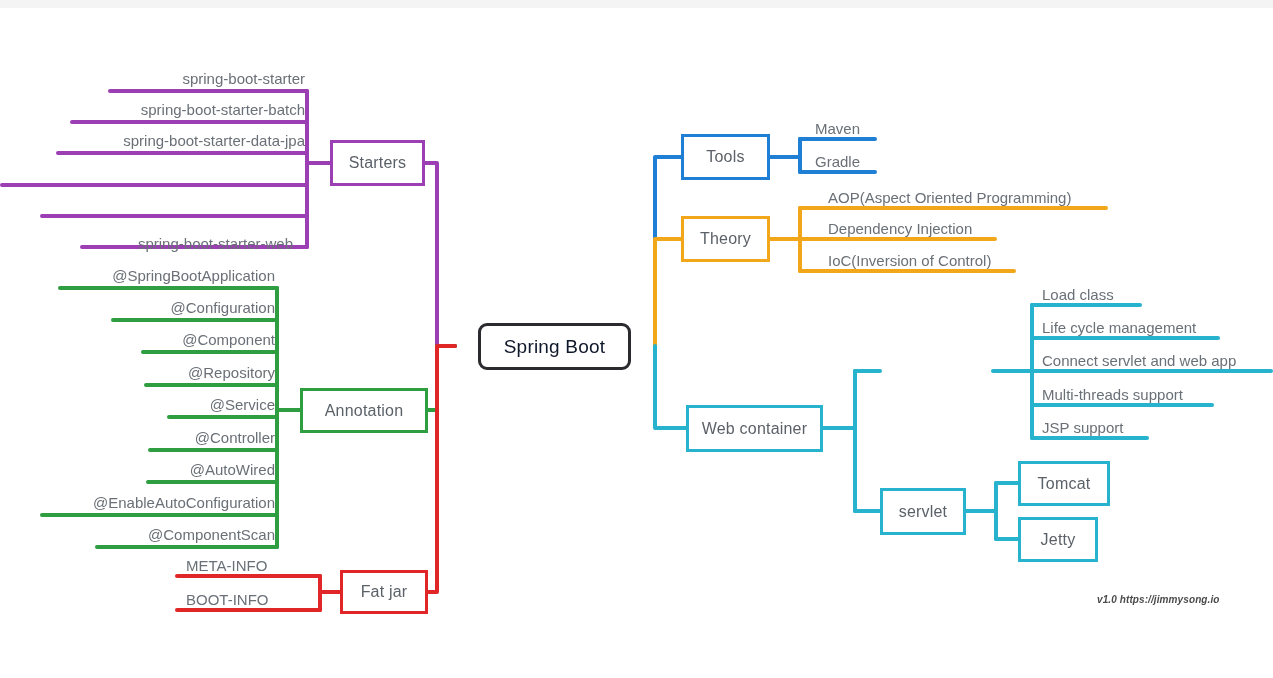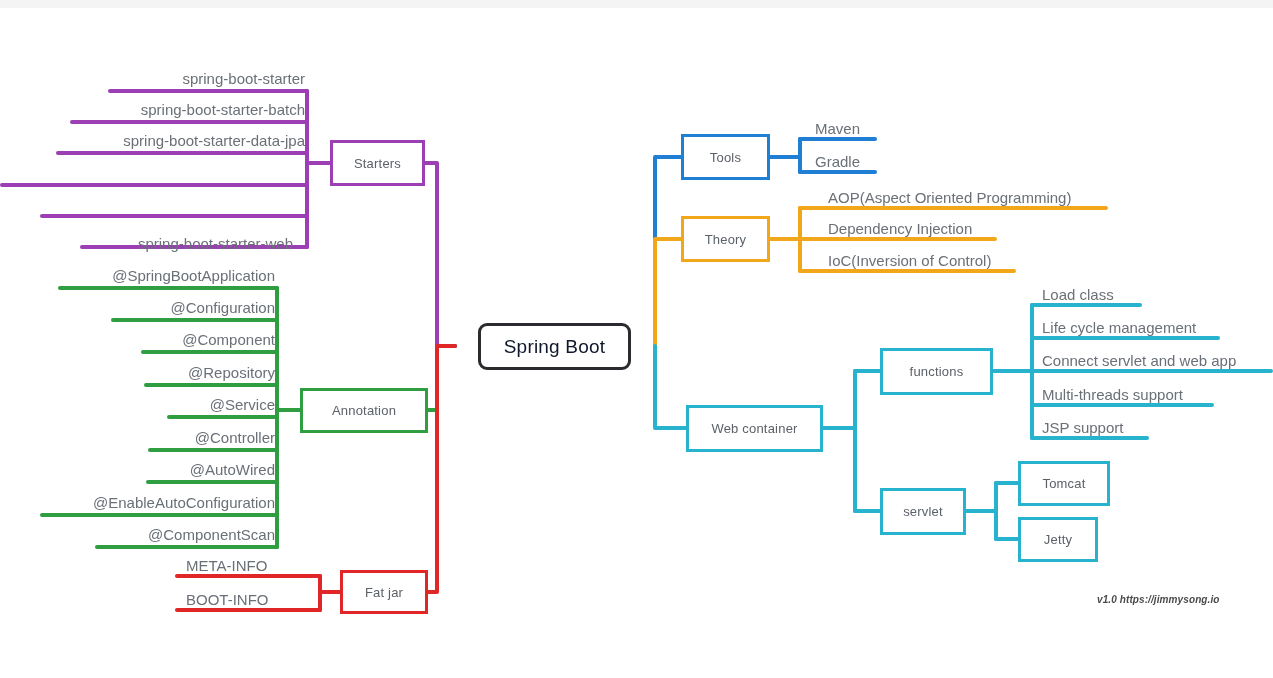--- a/index.html
+++ b/index.html
@@ -13,21 +13,21 @@
   #topband{position:absolute;left:0;top:0;width:1273px;height:8px;background:#f4f4f5;}
   #wires{position:absolute;left:0;top:0;width:1273px;height:678px;}
 
   
   .node{
     position:absolute;
     box-sizing:border-box;
     background:#ffffff;
     display:flex;align-items:center;justify-content:center;
     color:#5b6168;
-    font-size:13px;
+    font-size:16px;
     white-space:nowrap;
     letter-spacing:.2px;
   }
   .root{
     border:3px solid #2b2b2f;
     border-radius:9px;
     font-size:19px;
     color:#0f172a;
   }
   .b-purple{border:3px solid #9c3fb4;}
@@ -180,23 +180,20 @@
   </div>
 
   <div class="node b-orange" style="left:681px;top:216px;width:89px;height:46px;">
     <span>Theory</span>
   </div>
 
   <div class="node b-cyan" style="left:686px;top:405px;width:137px;height:47px;">
     <span>Web container</span>
   </div>
 
-  <div class="node b-cyan" style="left:880px;top:348px;width:113px;height:47px;">
-    <span>functions</span>
-  </div>
 
   <div class="node b-cyan" style="left:880px;top:488px;width:86px;height:47px;">
     <span>servlet</span>
   </div>
 
   <div class="node b-cyan" style="left:1018px;top:461px;width:92px;height:45px;">
     <span>Tomcat</span>
   </div>
 
   <div class="node b-cyan" style="left:1018px;top:517px;width:80px;height:45px;">

